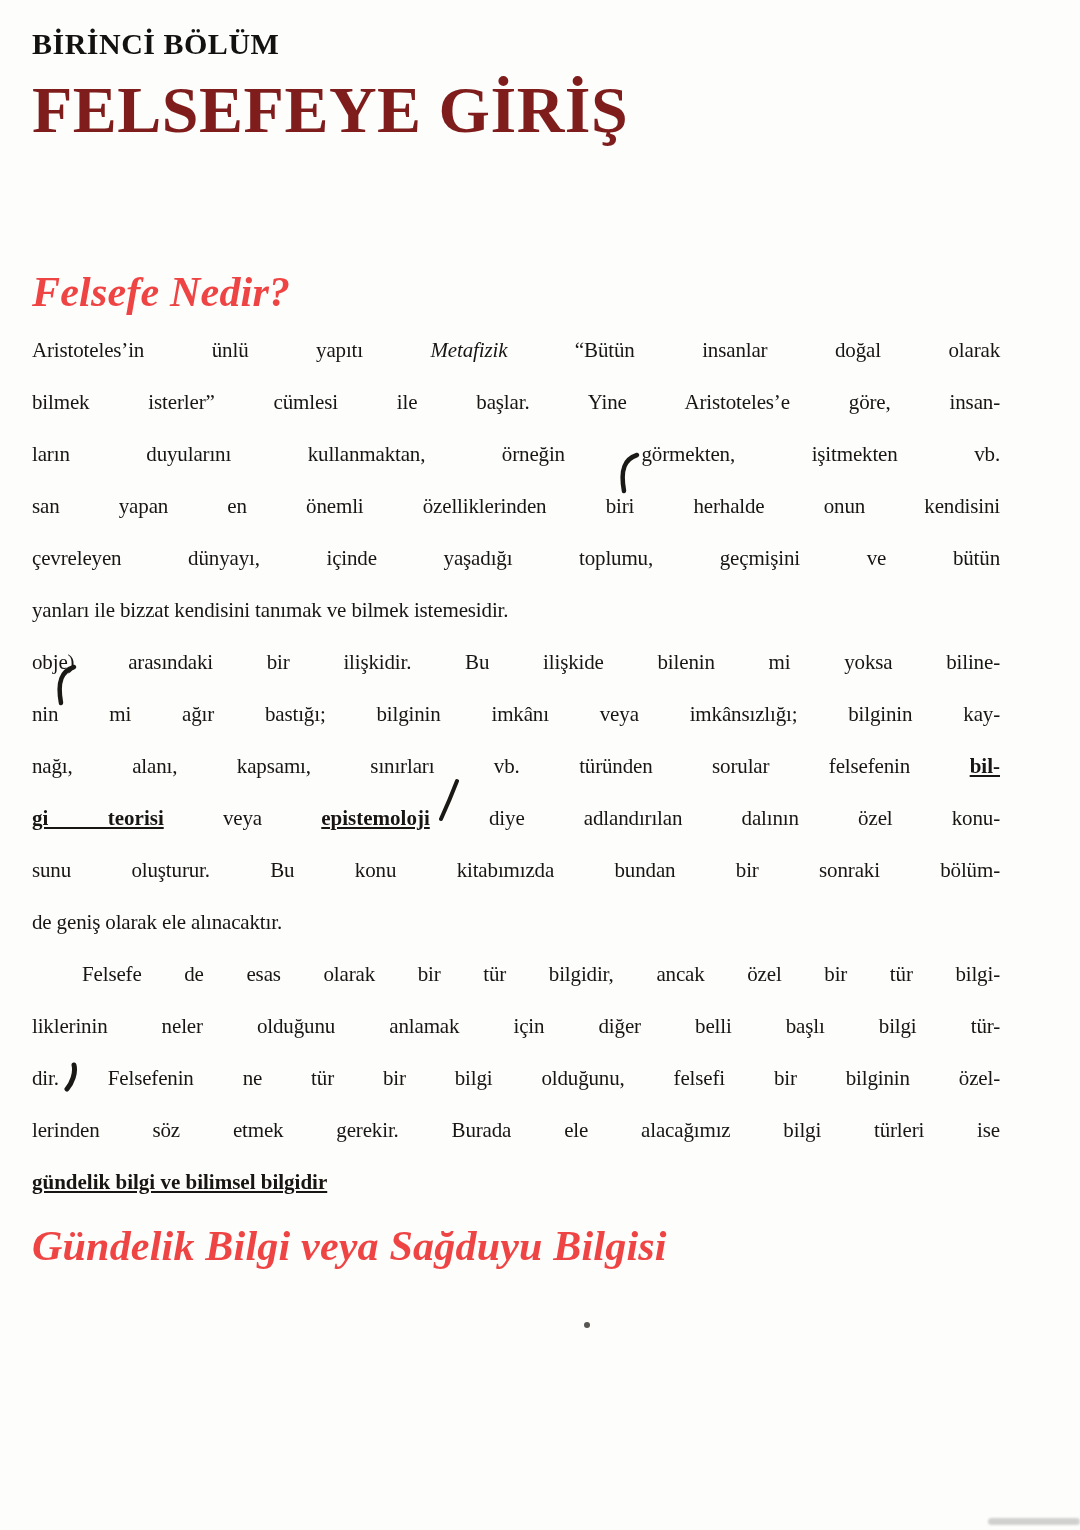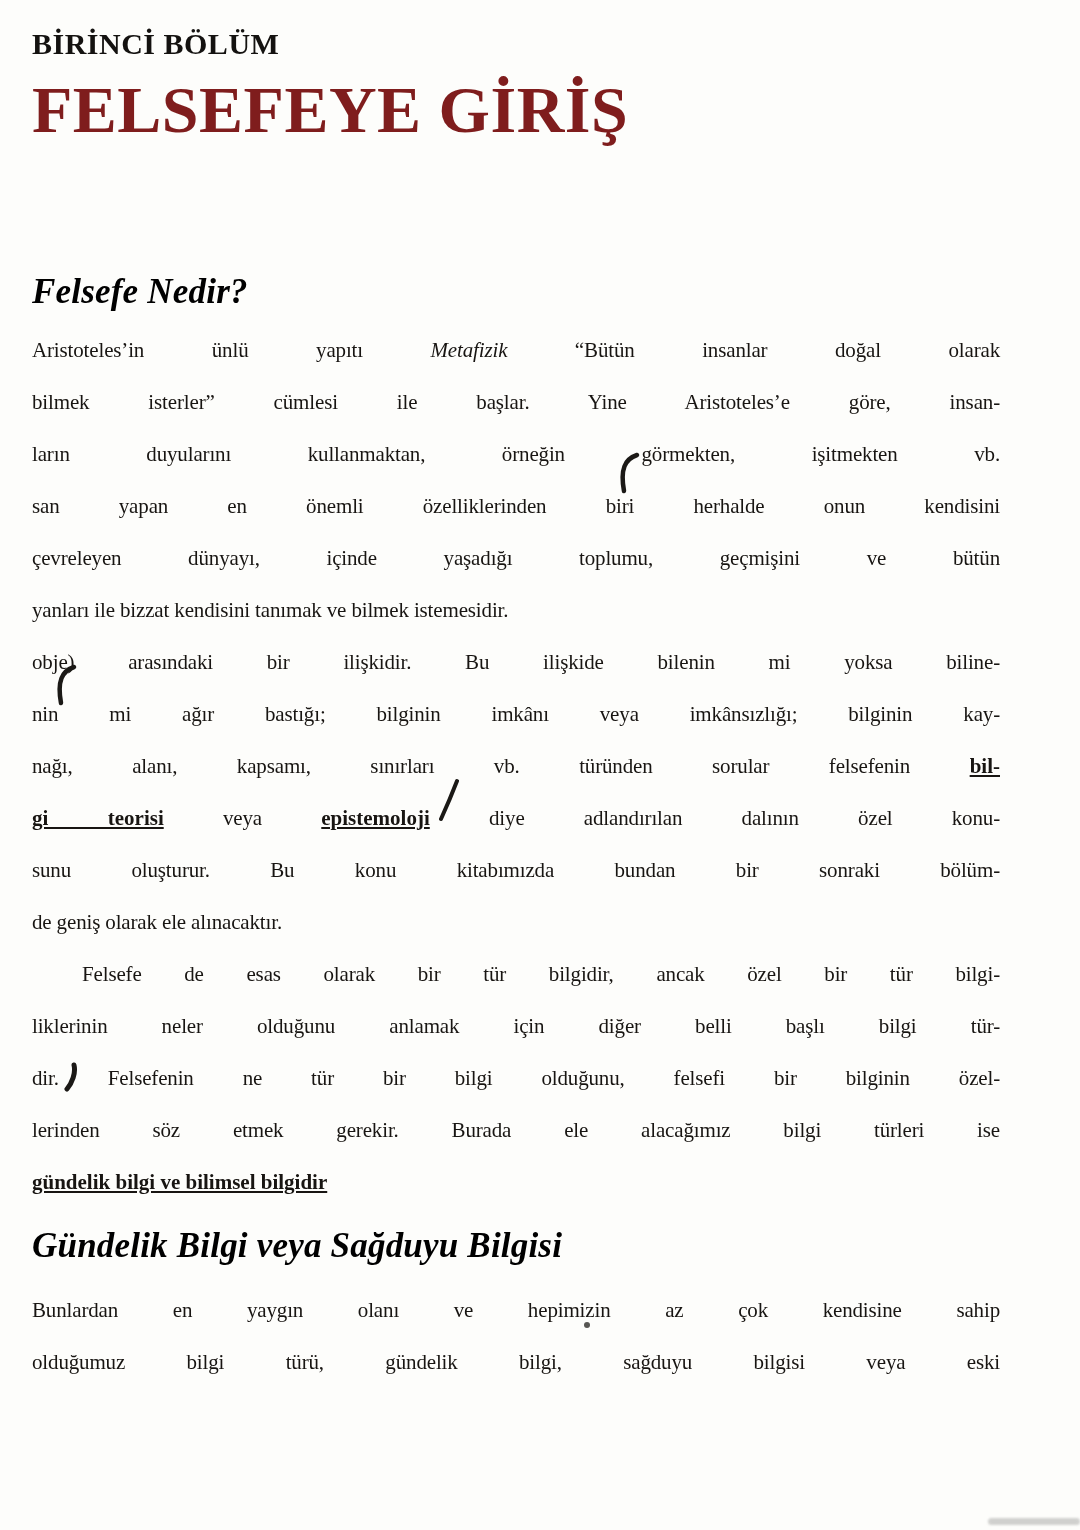--- a/index.html
+++ b/index.html
@@ -21,23 +21,23 @@
   .kicker {
     font-size: 30px; line-height: 36px; font-weight: 700;
     letter-spacing: 0.5px; color: #141210;
   }
   .title {
     margin-top: 20px;
     font-size: 66px; line-height: 56px; font-weight: 700;
     letter-spacing: 0.5px; color: #7f1d1d;
   }
   .sec-heading {
-    font-size: 35px; line-height: 44px;
+    font-size: 42px; line-height: 44px;
     font-weight: 700; font-style: italic;
-    letter-spacing: 0.2px; color: #000000;
+    letter-spacing: 0.2px; color: #ef4444;
   }
   .sec1 .sec-heading { margin-top: 132px; }
   .sec1 .paras { margin-top: 10px; }
   .sec2 .sec-heading { margin-top: 16px; }
   .sec2 .paras { margin-top: 16px; }
 
   .line {
     width: 968px;
     font-size: 21px; line-height: 52px;
     letter-spacing: -0.15px;
@@ -97,26 +97,20 @@
           <div class="line just"><span class="seg">liklerinin neler olduğunu anlamak için diğer belli başlı bilgi tür-</span></div>
           <div class="line just"><span class="seg">dir. Felsefenin ne tür bir bilgi olduğunu, felsefi bir bilginin özel-</span></div>
           <div class="line just"><span class="seg">lerinden söz etmek gerekir. Burada ele alacağımız bilgi türleri ise</span></div>
           <div class="line"><span class="seg-bold">gündelik bilgi ve bilimsel bilgidir</span></div>
         </div>
       </div>
   </section>
 
   <section class="content sec sec2">
     <h2 class="sec-heading">Gündelik Bilgi veya Sağduyu Bilgisi</h2>
-    <div class="paras">
-        <div class="para">
-          <div class="line just"><span class="seg">Bunlardan en yaygın olanı ve hepimizin az çok kendisine sahip</span></div>
-          <div class="line just"><span class="seg">olduğumuz bilgi türü, gündelik bilgi, sağduyu bilgisi veya eski</span></div>
-        </div>
-      </div>
   </section>
 
   <div id="annotation-layer">
       <svg width="26" height="42" viewBox="0 0 26 42" class="pen-mark" style="position: absolute; left: 615px; top: 452px;">
         <path d="M22 3 C10 7 5 17 9 39" stroke="#1b1916" stroke-width="4.5" fill="none" stroke-linecap="round"></path>
       </svg>
       <svg width="26" height="42" viewBox="0 0 26 42" class="pen-mark" style="position: absolute; left: 52px; top: 664px;">
         <path d="M22 3 C10 7 5 17 9 39" stroke="#1b1916" stroke-width="4.5" fill="none" stroke-linecap="round"></path>
       </svg>
       <svg width="22" height="44" viewBox="0 0 22 44" class="pen-mark" style="position: absolute; left: 437px; top: 778px;">

